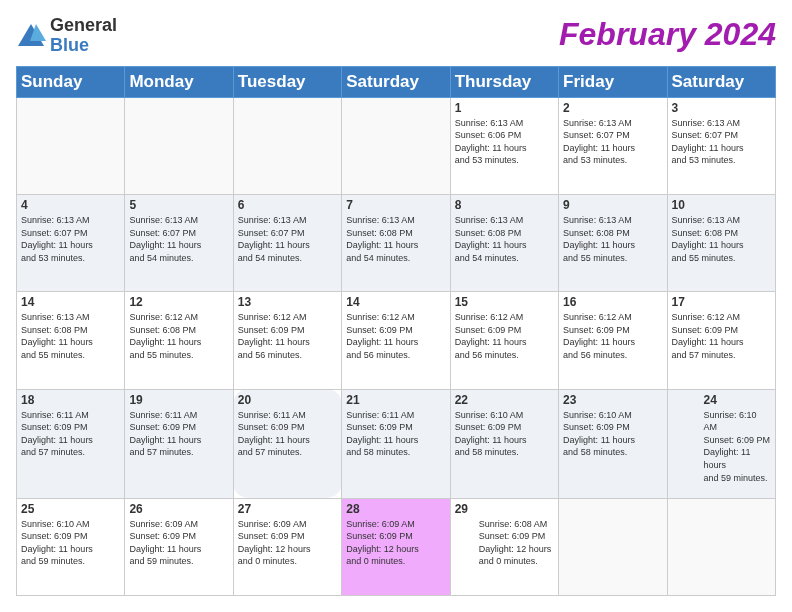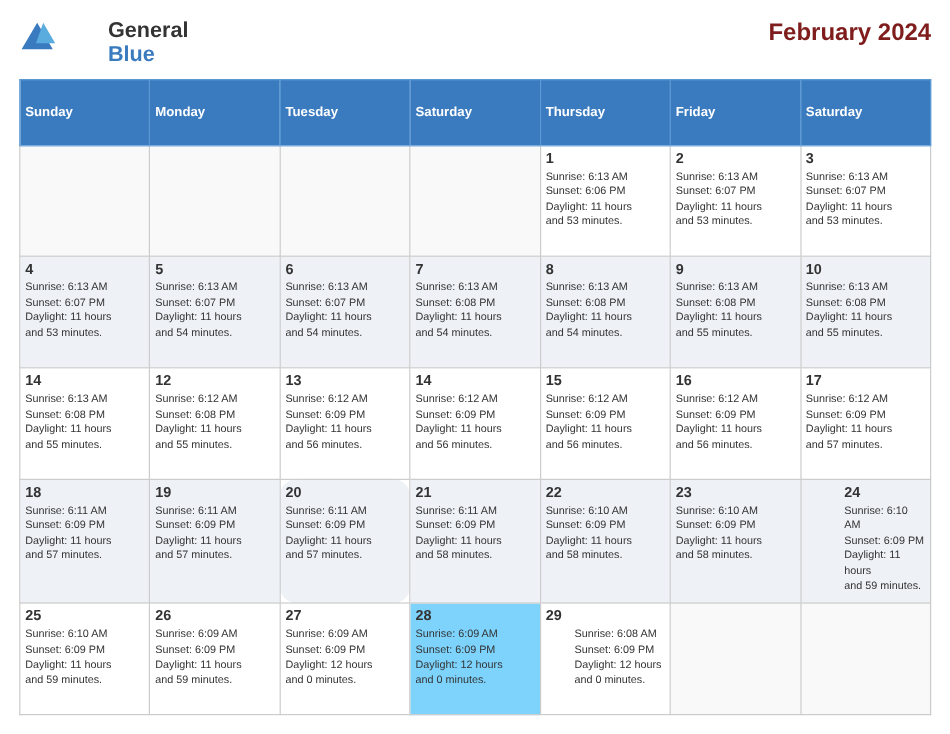--- a/index.html
+++ b/index.html
@@ -18,63 +18,63 @@
       flex-direction: column;
     }
     .header {
       display: flex;
       justify-content: space-between;
       align-items: flex-start;
       margin-bottom: 10px;
     }
     .logo {
       display: flex;
-      align-items: flex-start;
-      gap: 40px;
+      align-items: center;
     }
     .logo-text {
       display: flex;
       flex-direction: column;
       font-size: 18px;
       font-weight: bold;
       line-height: 1.1;
     }
     .logo-general { color: #333; }
     .logo-blue { color: #3a7abf; }
     .logo-icon {
       width: 30px;
       height: 30px;
       margin-right: 4px;
     }
     .title-block {
       text-align: right;
     }
     .title-month {
-      font-size: 20px;
+      font-size: 32px;
       font-weight: bold;
-      color: #7f1d1d;
+      color: #a21caf;
+      font-style: italic;
     }
     .title-location {
       font-size: 14px;
       color: #333;
       font-weight: normal;
     }
     .calendar {
       flex: 1;
       border: 1px solid #ccc;
       border-collapse: collapse;
       width: 100%;
       table-layout: fixed;
     }
     .calendar th {
       background-color: #3a7abf;
       color: #fff;
-      font-size: 11px;
+      font-size: 17px;
       font-weight: bold;
-      padding: 21px 4px;
+      padding: 5px 4px;
       border: 1px solid #5a9ad4;
       text-align: left;
       margin-left: 32px;
     }
     .calendar td {
       border: 1px solid #ccc;
       vertical-align: top;
       padding: 3px 4px;
       font-size: 9.5px;
       color: #333;
@@ -323,21 +323,21 @@
 Daylight: 11 hours
 and 59 minutes.</div>
           </td>
           <td style="background: rgb(255, 255, 255);">
             <span class="day-num">27</span>
             <div class="day-info" style="white-space: pre-line;">Sunrise: 6:09 AM
 Sunset: 6:09 PM
 Daylight: 12 hours
 and 0 minutes.</div>
           </td>
-          <td style="background: #7dd3fc;">
+          <td style="background: #f0abfc;">
             <span class="day-num">28</span>
             <div class="day-info" style="white-space: pre-line;">Sunrise: 6:09 AM
 Sunset: 6:09 PM
 Daylight: 12 hours
 and 0 minutes.</div>
           </td>
           <td style="background: rgb(255, 255, 255);">
             <span class="day-num">29</span>
             <div class="day-info" style="white-space: pre-line; margin-left: 24px;">Sunrise: 6:08 AM
 Sunset: 6:09 PM

